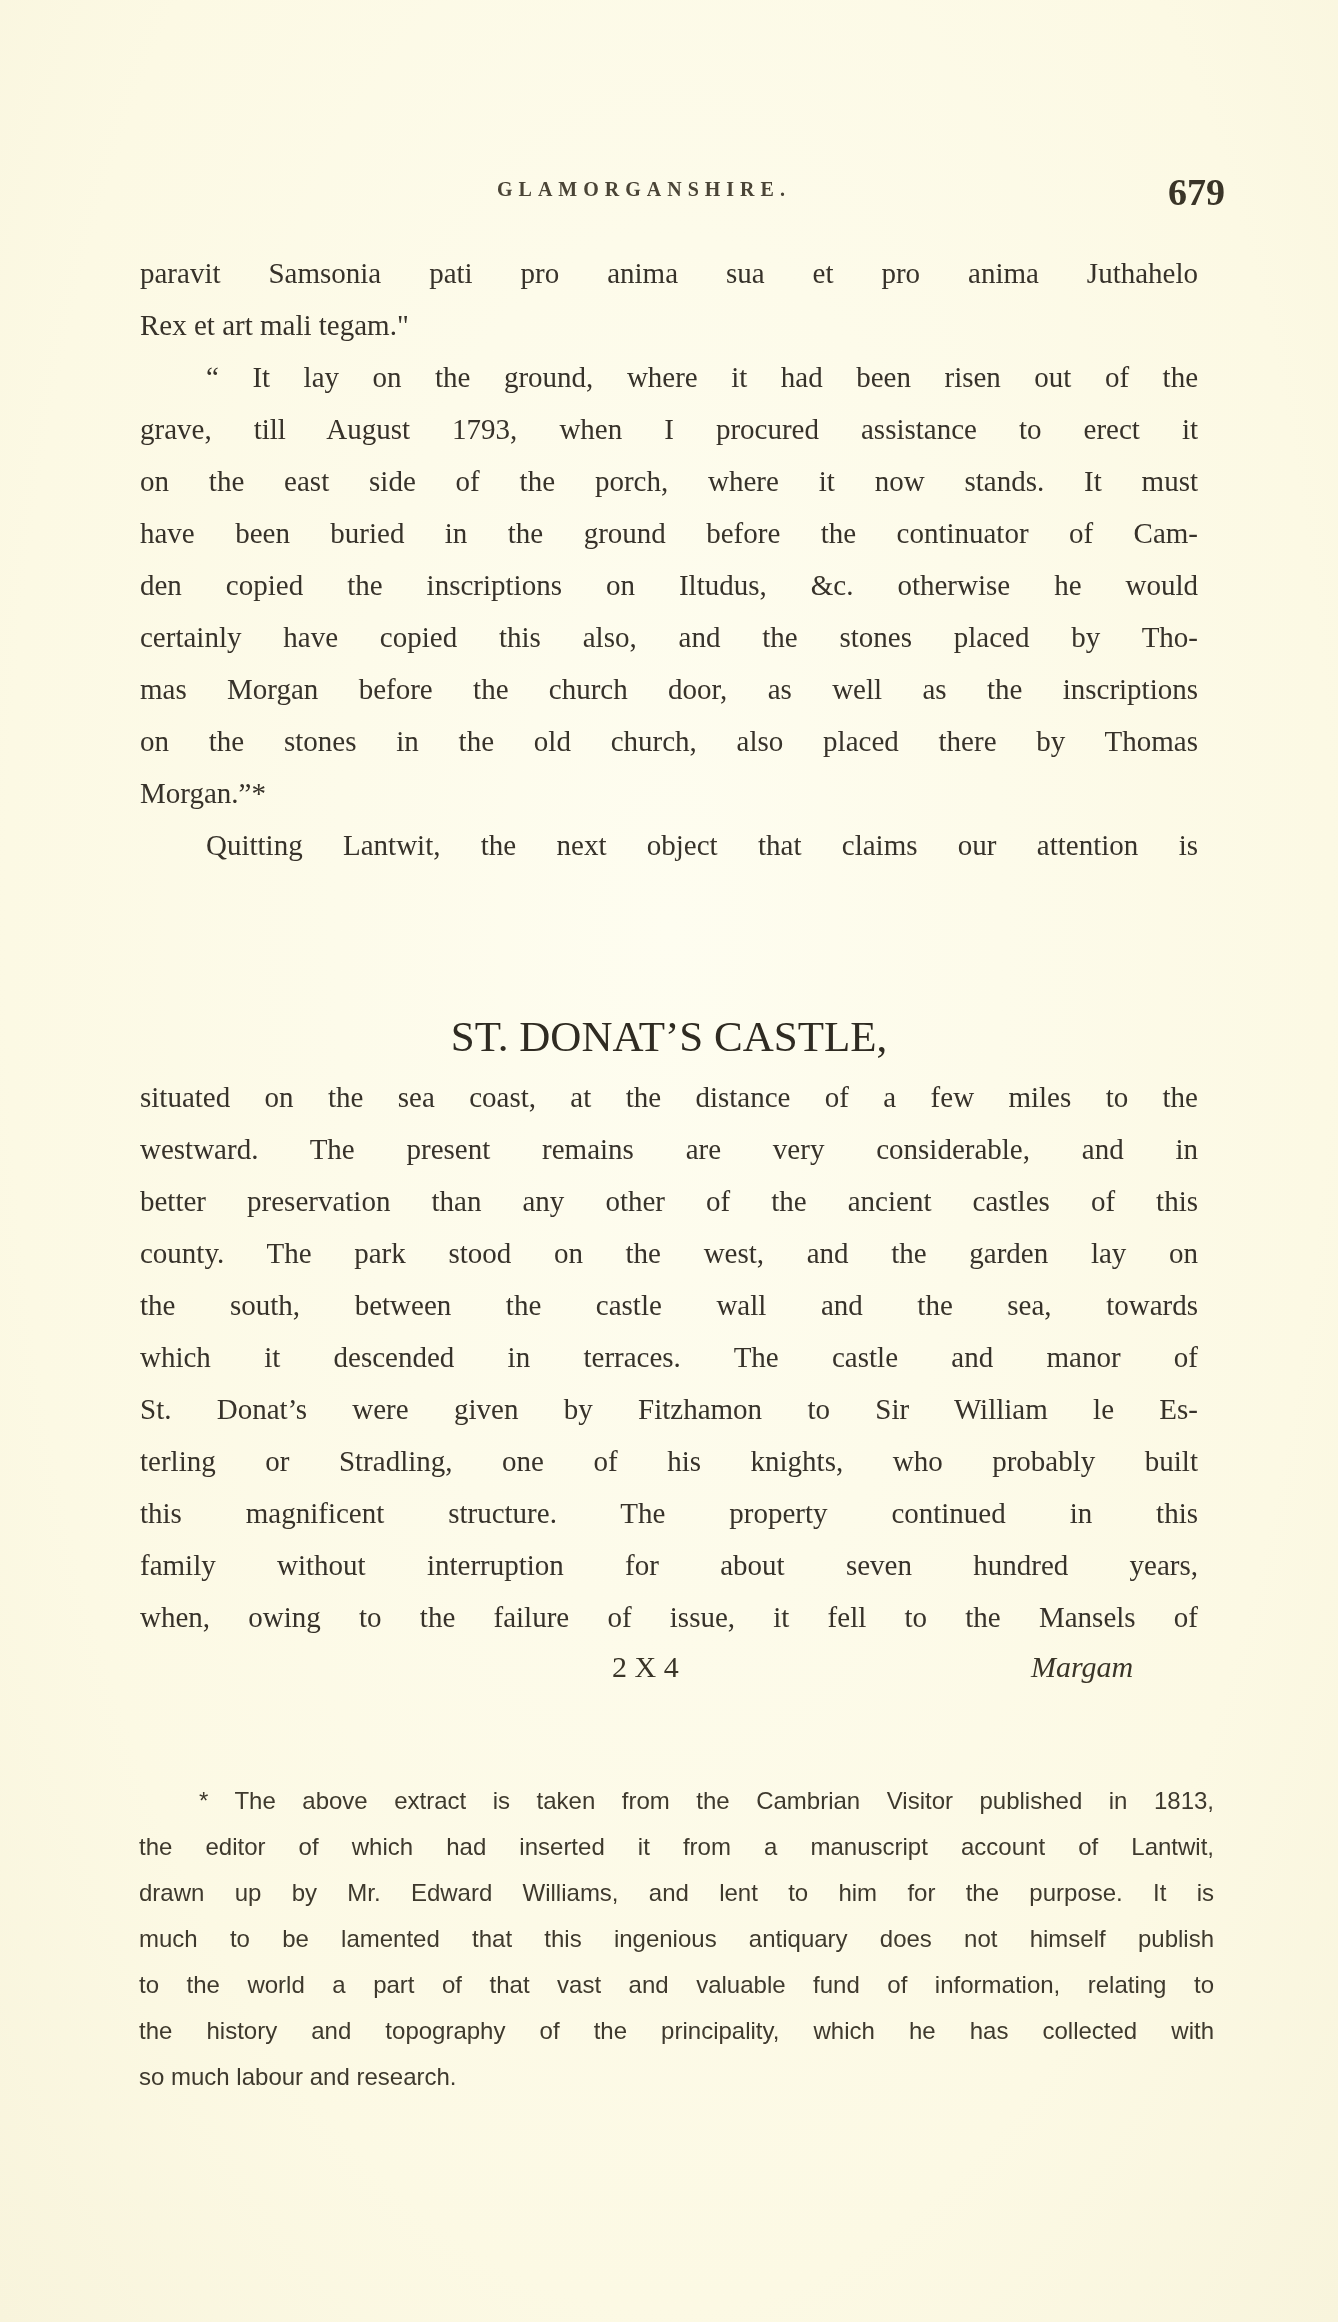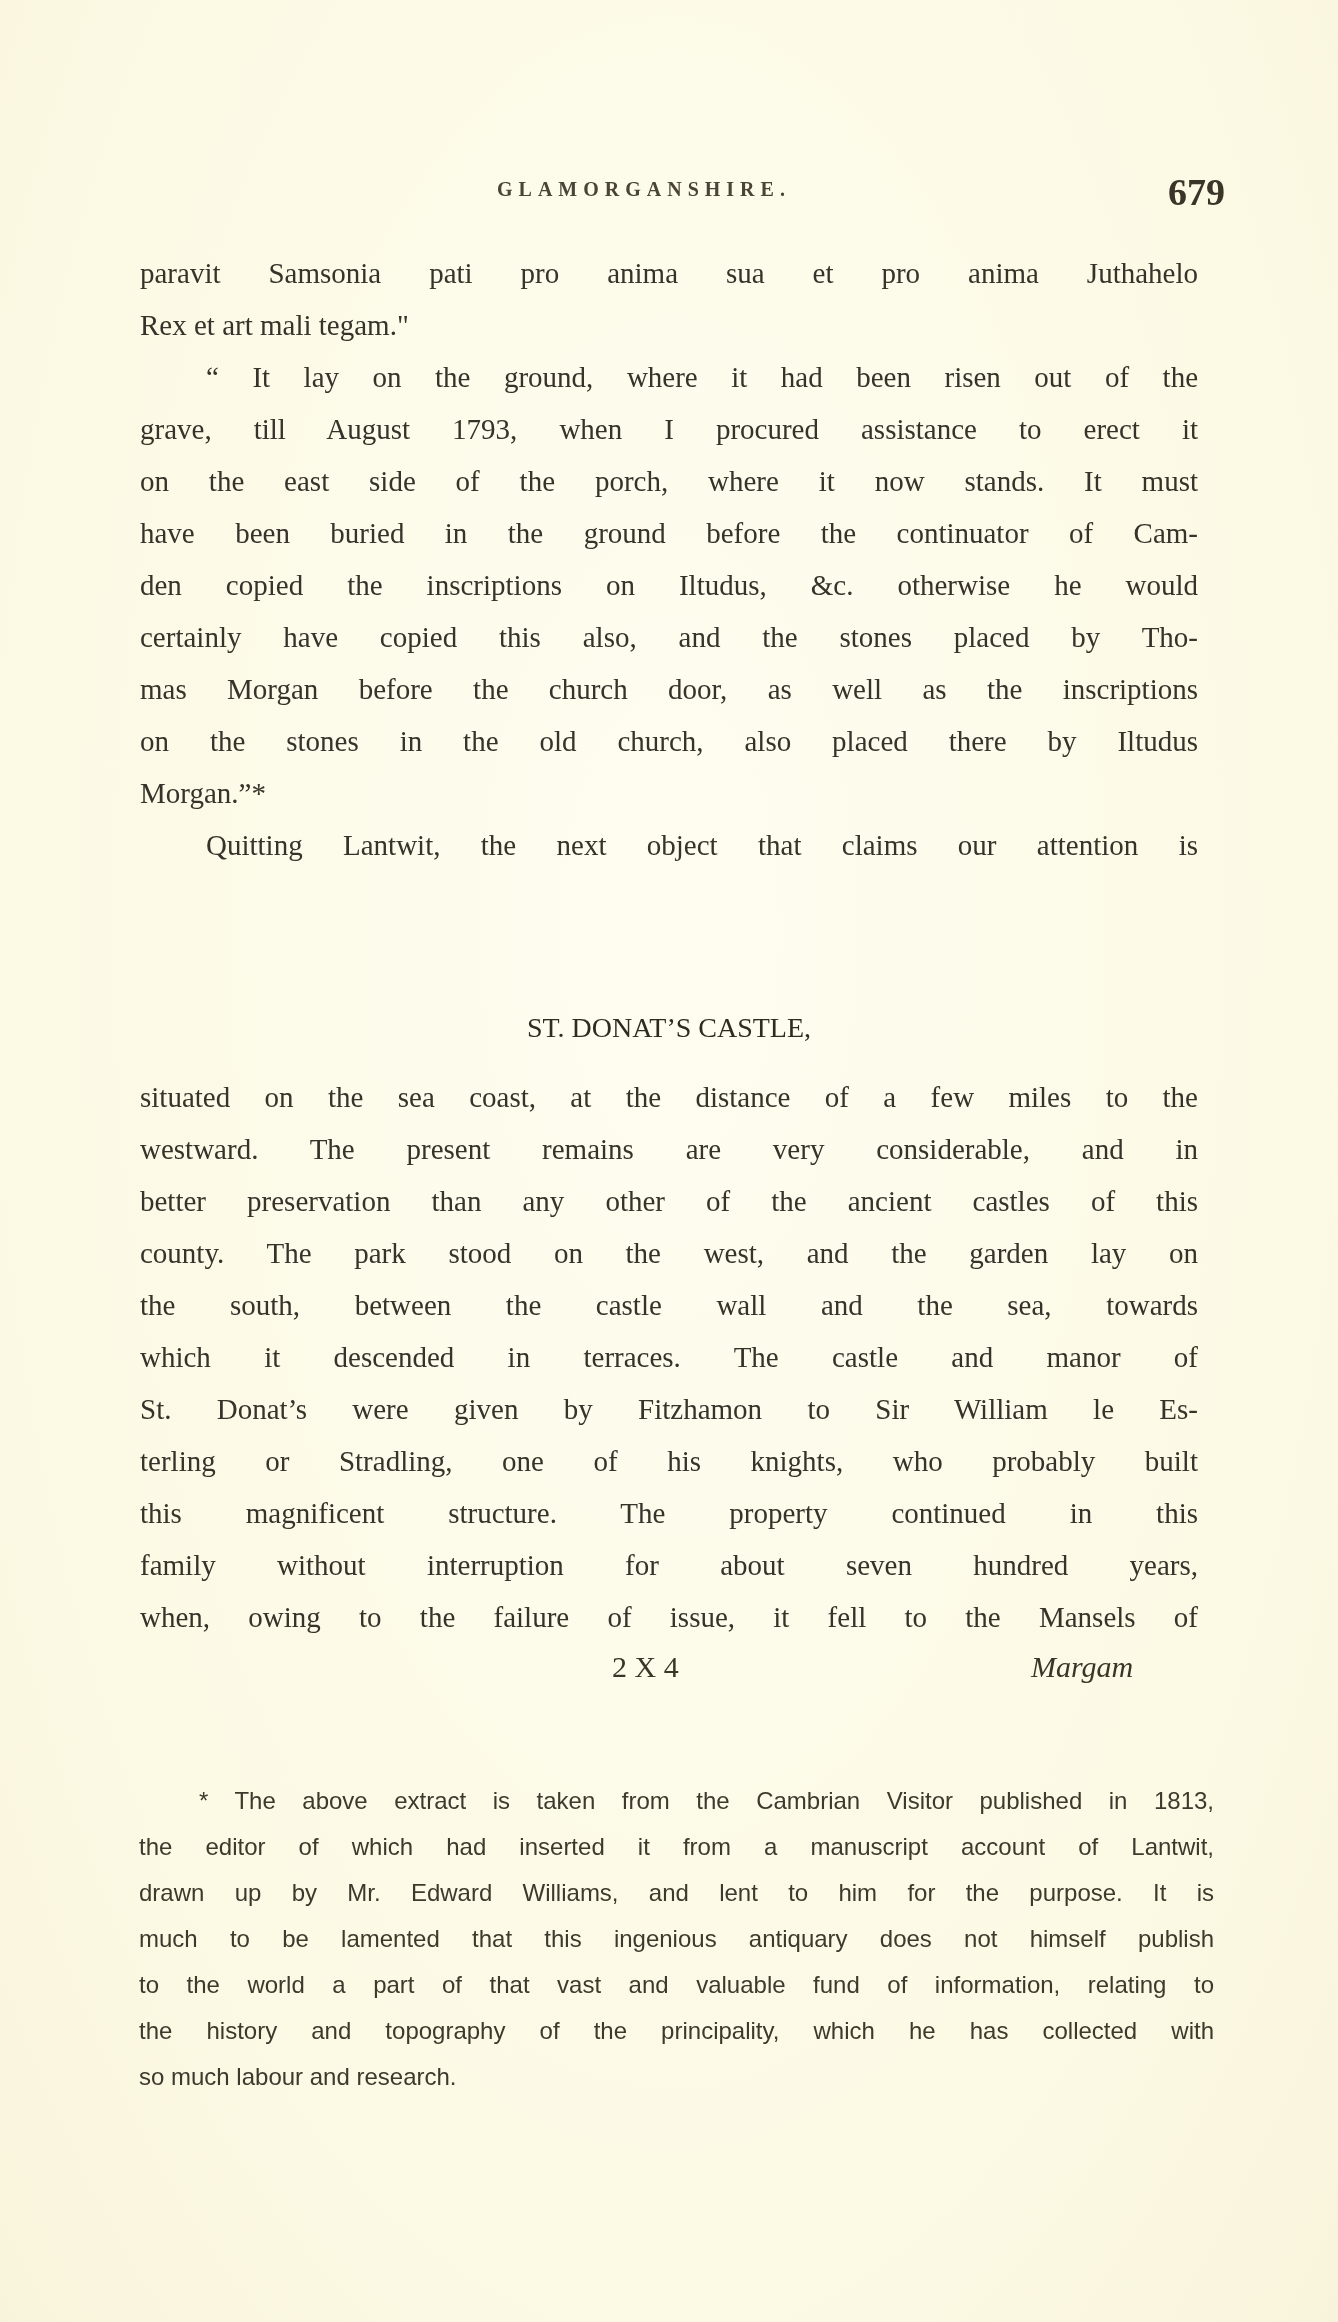--- a/index.html
+++ b/index.html
@@ -56,21 +56,21 @@
   .line.last { text-align-last: left; }
   .line.indent { padding-left: 66px; }
   #block-1 { top: 247px; }
   #block-2 { top: 1071px; }
   .section-heading {
     position: absolute;
     left: 0; width: 1338px;
     top: 1012px;
     text-align: center;
     font-family: "Liberation Serif", serif;
-    font-size: 28px;
+    font-size: 43px;
     color: #2f2b22;
   }
   .signature {
     position: absolute;
     left: 612px;
     top: 1650px;
     font-family: "Liberation Serif", serif;
     font-size: 30px;
     color: #3a3528;
   }
@@ -108,21 +108,21 @@
   <div class="body-text" id="block-1">
     <span class="line">paravit Samsonia pati pro anima sua et pro anima Juthahelo</span>
     <span class="line last">Rex et art mali tegam."</span>
     <span class="line indent">“ It lay on the ground, where it had been risen out of the</span>
     <span class="line">grave, till August 1793, when I procured assistance to erect it</span>
     <span class="line">on the east side of the porch, where it now stands. It must</span>
     <span class="line">have been buried in the ground before the continuator of Cam-</span>
     <span class="line">den copied the inscriptions on Iltudus, &amp;c. otherwise he would</span>
     <span class="line">certainly have copied this also, and the stones placed by Tho-</span>
     <span class="line">mas Morgan before the church door, as well as the inscriptions</span>
-    <span class="line">on the stones in the old church, also placed there by Iltudus</span>
+    <span class="line">on the stones in the old church, also placed there by Thomas</span>
     <span class="line last">Morgan.”*</span>
     <span class="line indent">Quitting Lantwit, the next object that claims our attention is</span>
   </div>
 
   <div class="section-heading">ST. DONAT’S CASTLE,</div>
 
   <div class="body-text" id="block-2">
     <span class="line">situated on the sea coast, at the distance of a few miles to the</span>
     <span class="line">westward. The present remains are very considerable, and in</span>
     <span class="line">better preservation than any other of the ancient castles of this</span>

